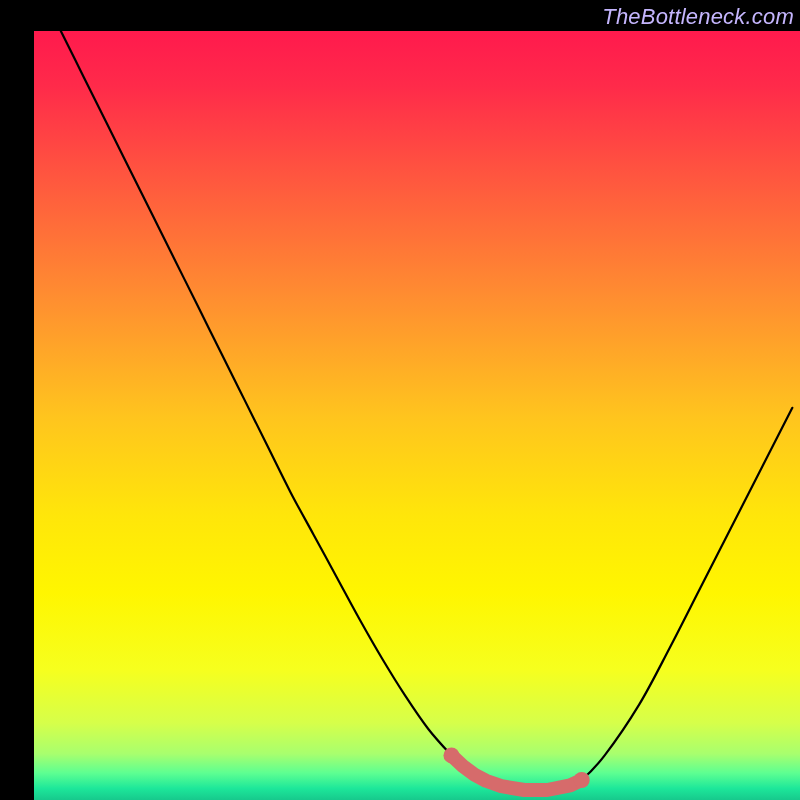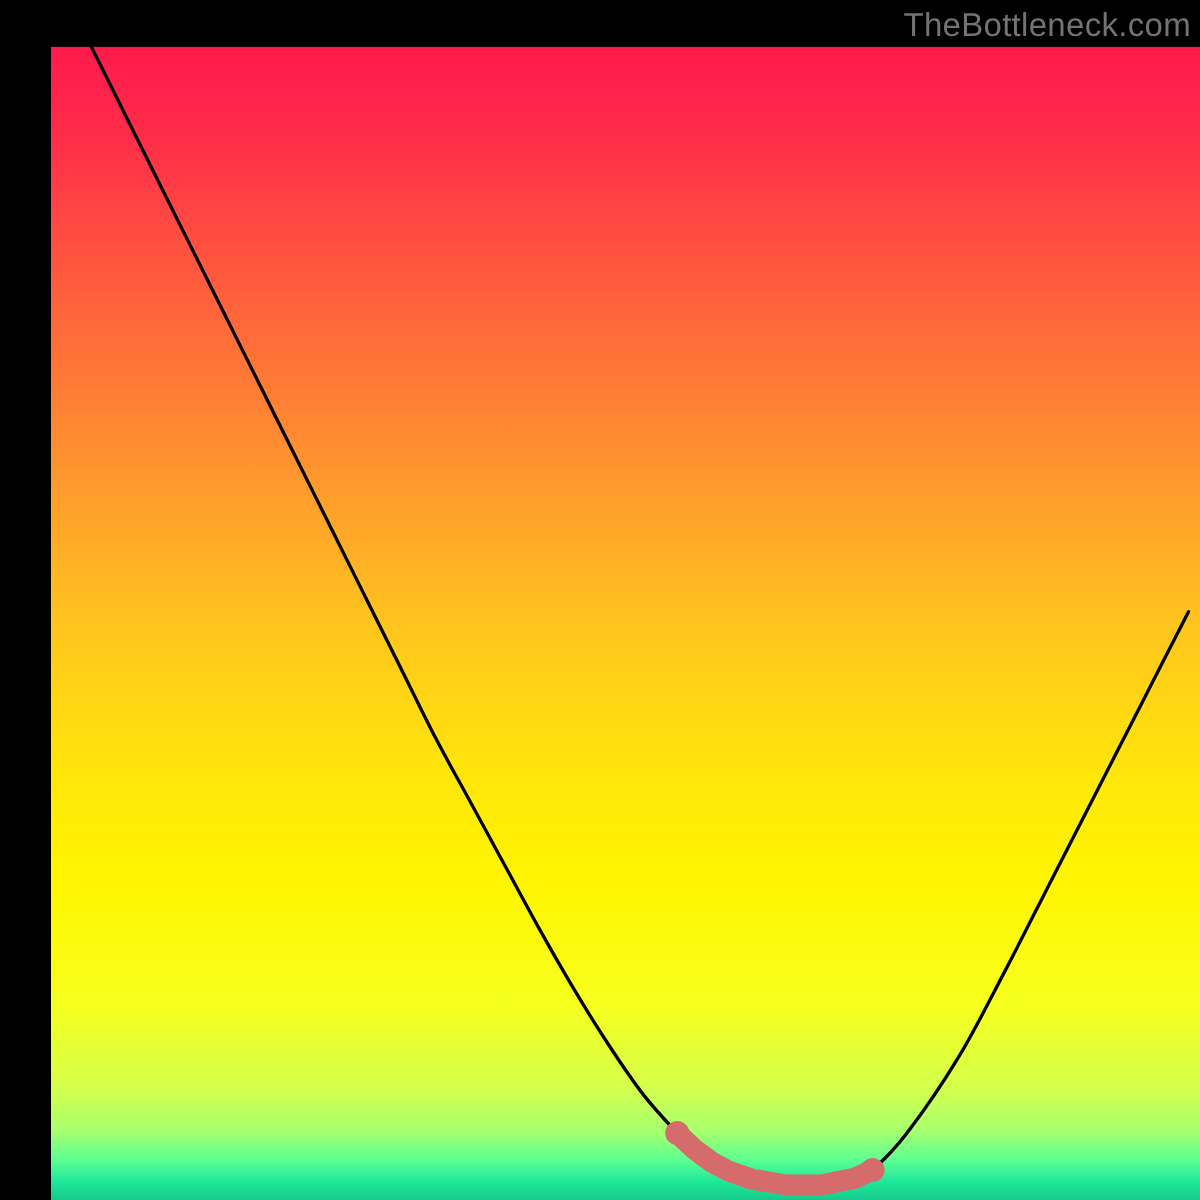--- a/index.html
+++ b/index.html
@@ -21,24 +21,25 @@
     box-sizing: border-box;
     background: #000;
   }
   .plot {
     position: absolute;
     overflow: hidden;
   }
   .watermark {
     position: absolute;
     font-family: Arial, Helvetica, sans-serif;
-    color: #737373;
+    color: #c4b5fd;
     font-weight: 500;
     letter-spacing: 0.2px;
     white-space: nowrap;
+    font-style: italic;
   }
   svg { display: block; }
 </style>
 </head>
 <body>
 
 <div class="stage">
 
   <div class="frame" id="frame-left" style="left: 0px; top: 0px; width: 34px; height: 800px;"></div>
   <div class="frame" id="frame-top" style="left: 34px; top: 0px; height: 31px; width: 766px;"></div>

